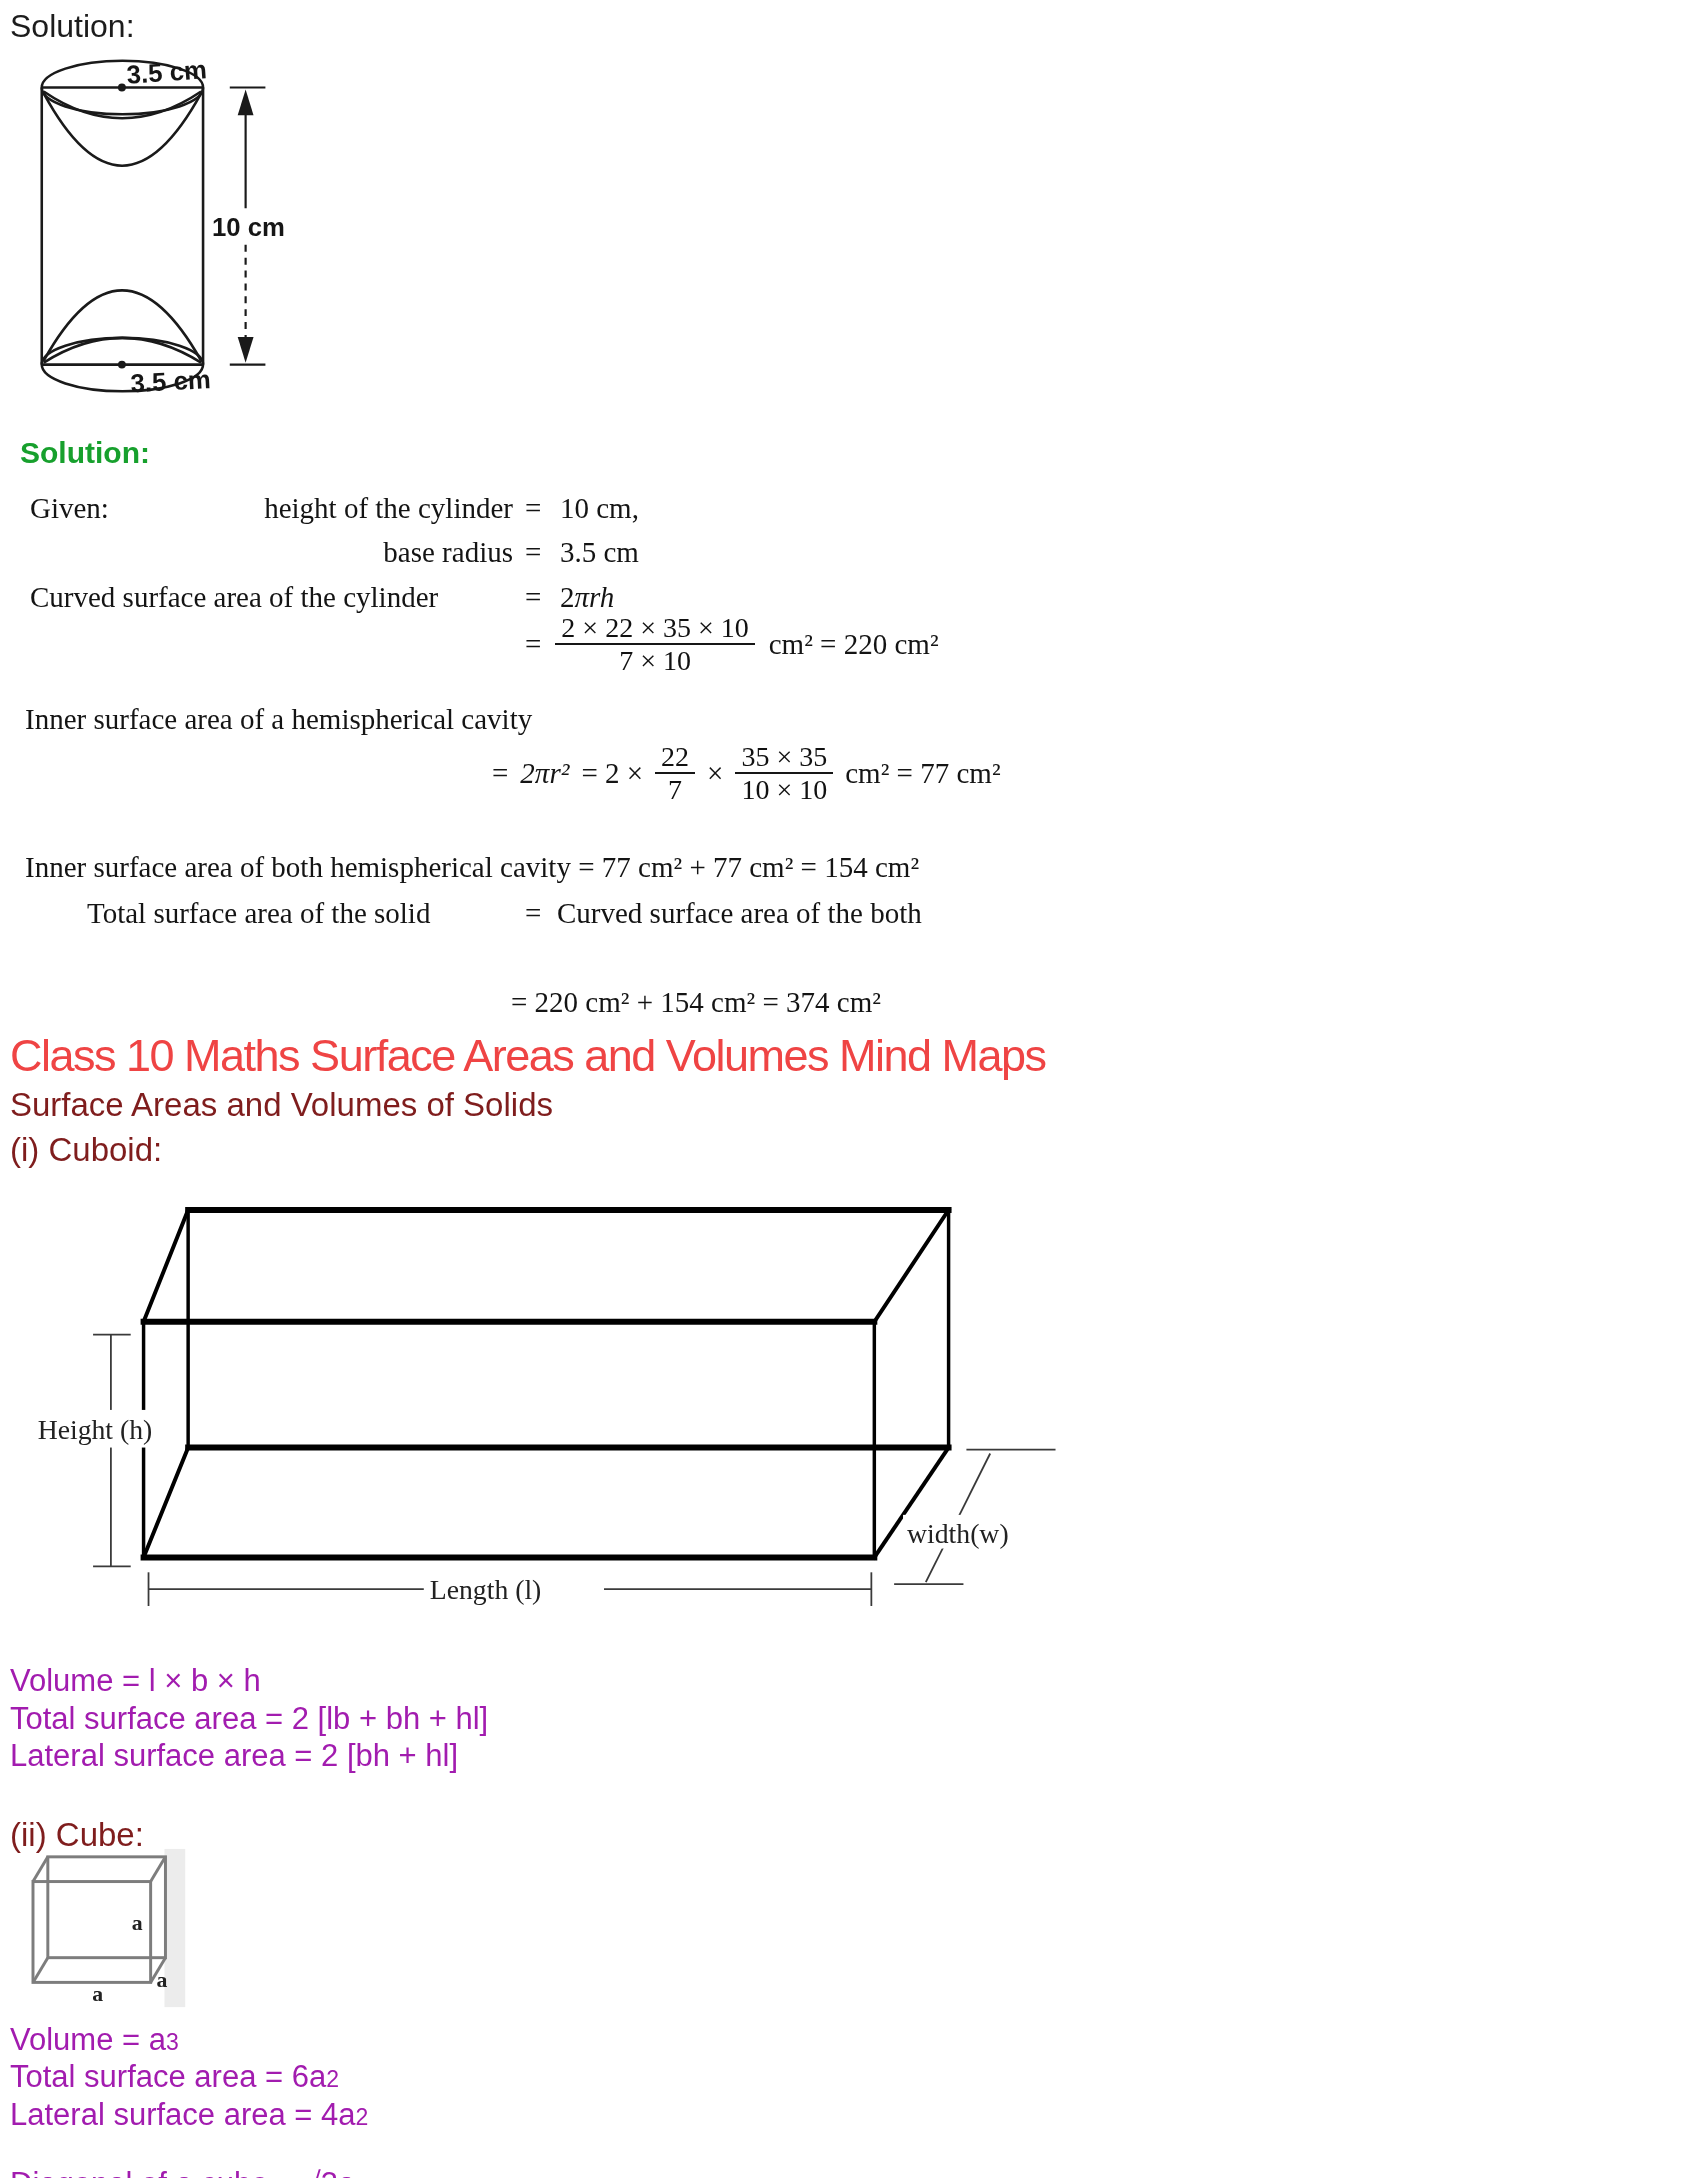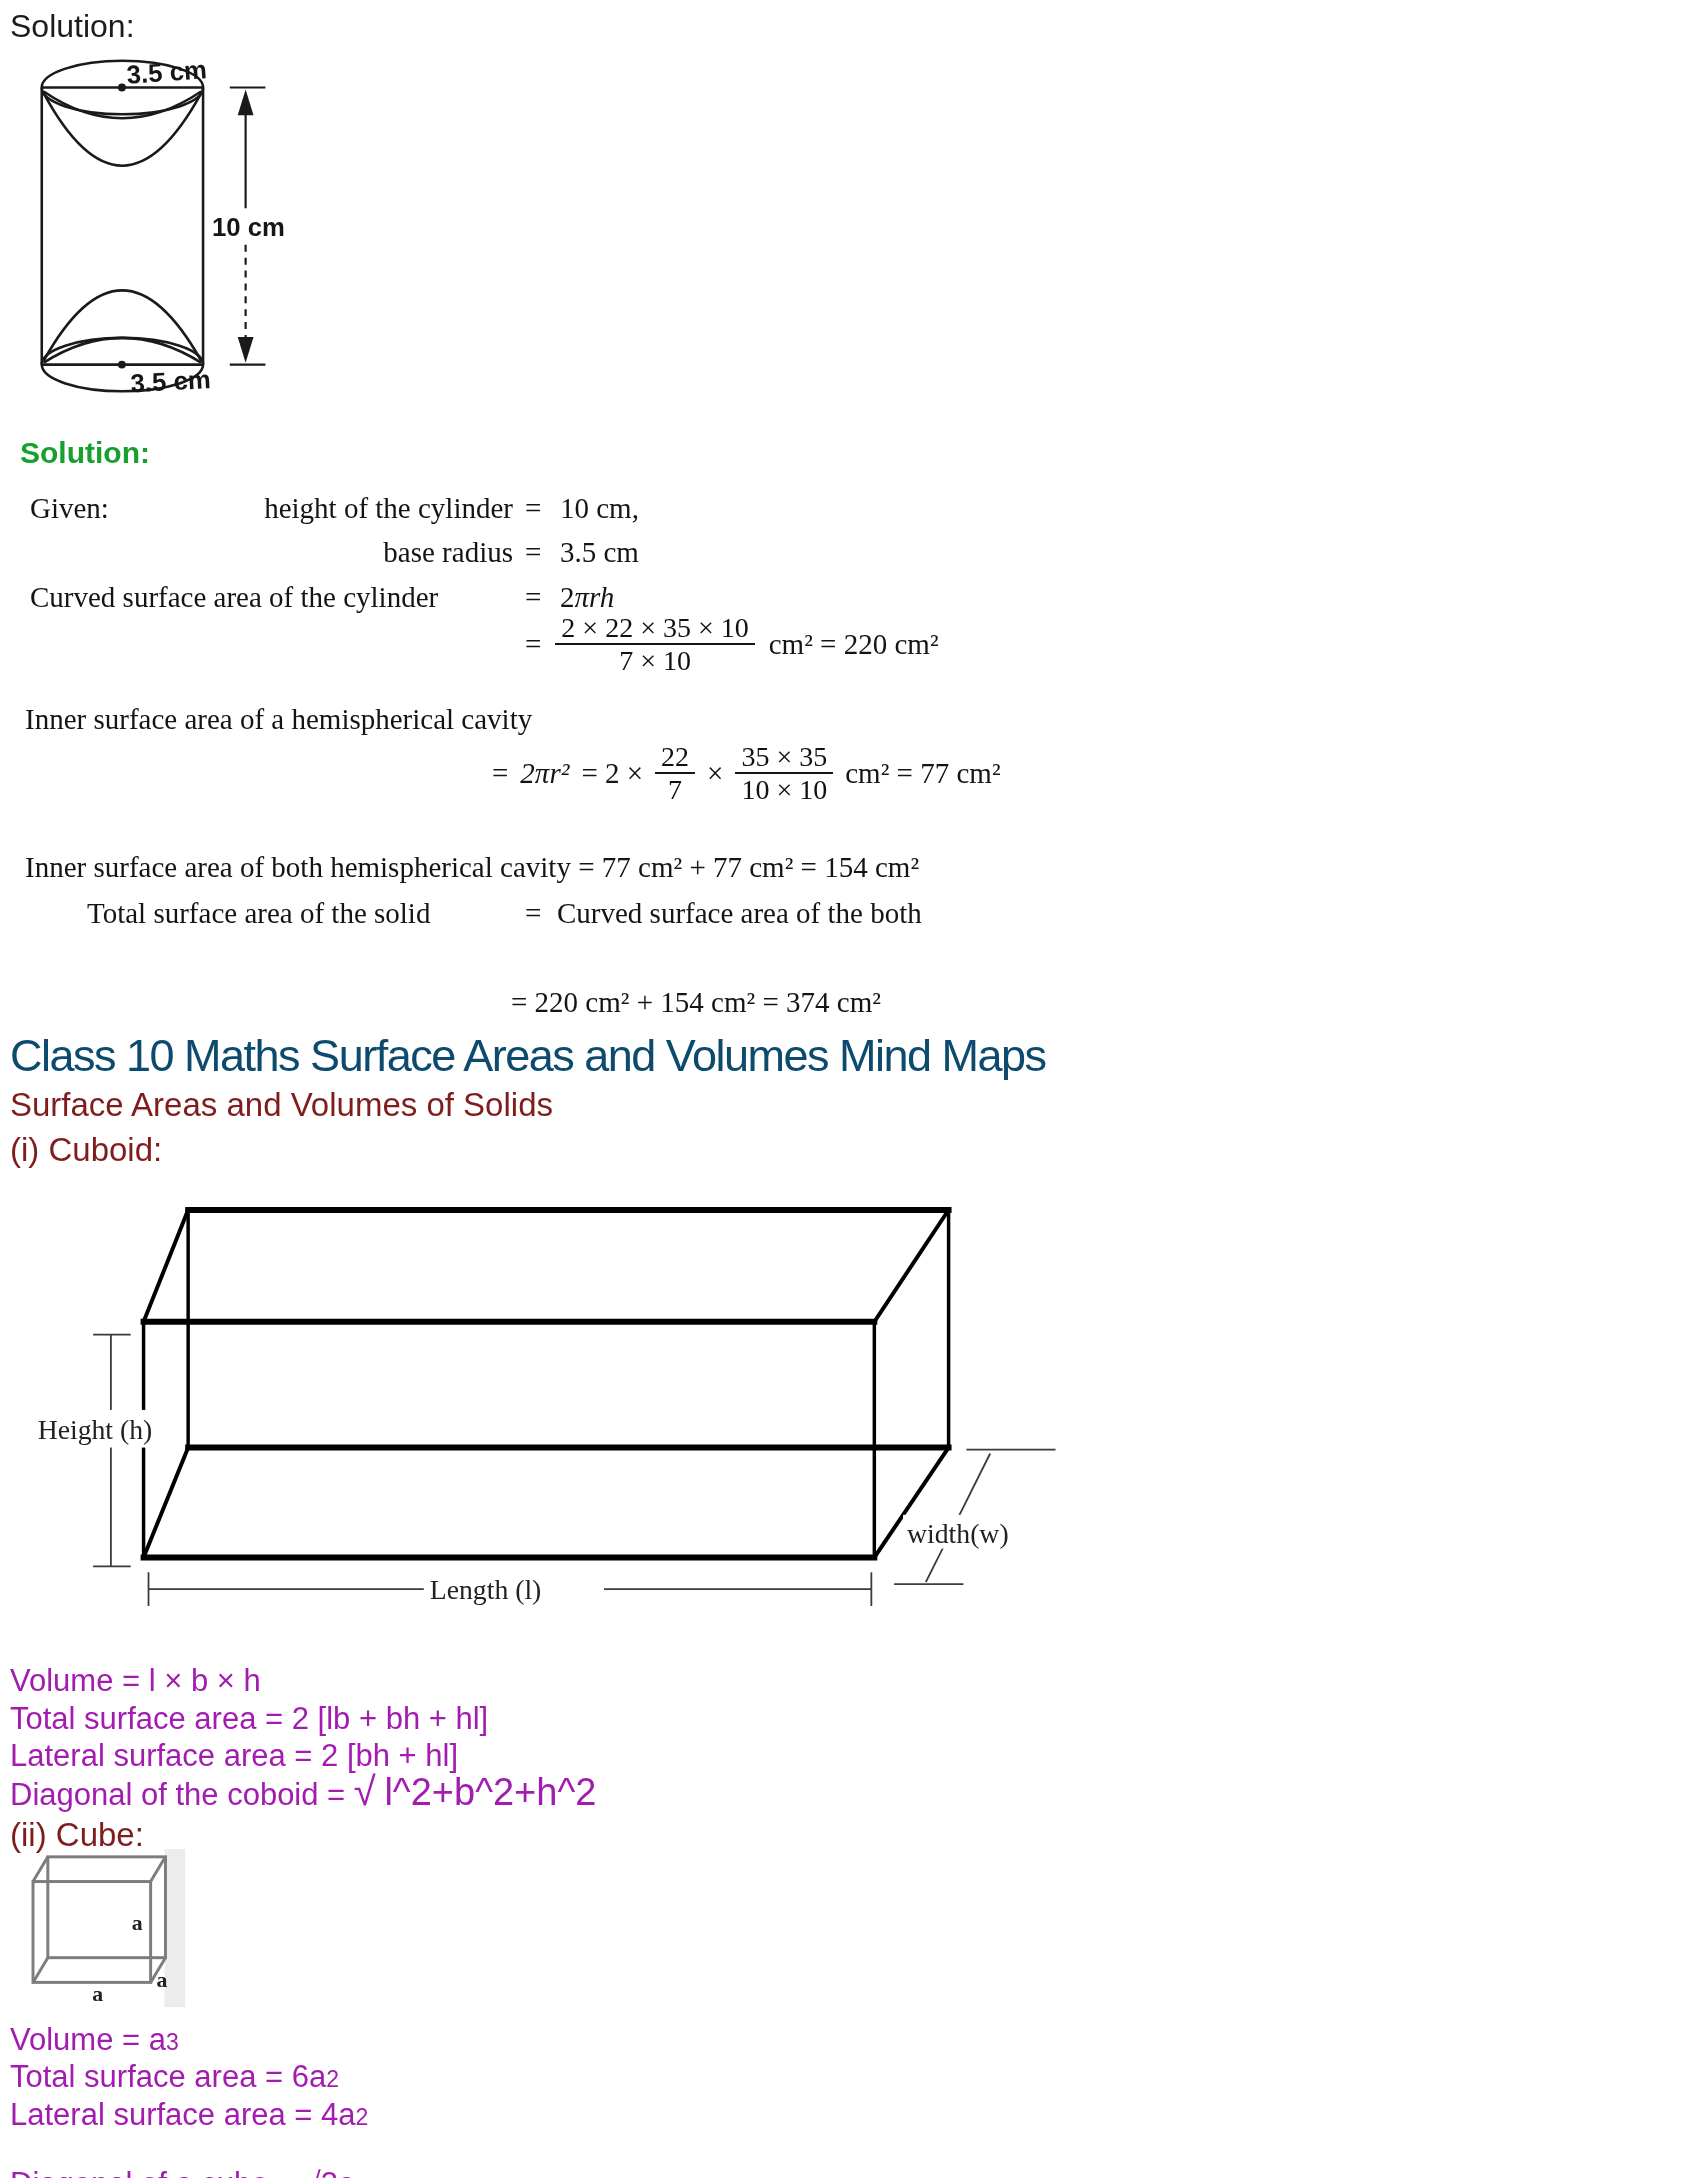--- a/index.html
+++ b/index.html
@@ -14,21 +14,21 @@
   .abs{position:absolute;white-space:nowrap;}
   .sans32{font-size:32px;color:#1c1c1c;}
   .green-head{font-size:30px;font-weight:bold;color:#17a02d;}
   .serif{font-family:"Liberation Serif",serif;font-size:29px;color:#141414;}
   .serif-right{text-align:right;}
   .ital{font-style:italic;}
   .mathrow{display:flex;align-items:center;gap:14px;}
   .frac{display:inline-block;text-align:center;line-height:1.12;font-family:"Liberation Serif",serif;font-size:28px;}
   .frac .num{display:block;padding:0 6px;border-bottom:2px solid #161616;}
   .frac .den{display:block;padding:0 6px;}
-  .h1{font-size:45px;letter-spacing:-1.5px;color:#0c4a6e;}
+  .h1{font-size:45px;letter-spacing:-1.5px;color:#ef4444;}
   .h2{font-size:33px;color:#7f1d1d;}
   .formula{font-size:31px;color:#a21caf;}
   .radical{font-size:40px;line-height:1;}
   .bigexpr{font-size:38px;}
   .smallexp{font-size:23px;}
   svg{position:absolute;overflow:visible;}
   svg text{font-family:"Liberation Serif",serif;fill:#222;}
   .figlabel{font-size:28px;}
   .dimtxt{font-family:"Liberation Sans",sans-serif;font-weight:bold;font-size:26px;fill:#161616;}
 </style>
@@ -168,21 +168,20 @@
       <line x1="1000" y1="268" x2="935" y2="398"></line>
       <line x1="903" y1="400" x2="973" y2="400"></line>
     </g>
     <rect x="912" y="330" width="150" height="34" fill="#ffffff"></rect>
     <text class="figlabel" x="916" y="358">width(w)</text>
   </svg>
 
   <div class="abs formula" style="left:10px;top:1663px;">Volume = l × b × h</div>
   <div class="abs formula" style="left:10px;top:1701px;">Total surface area = 2 [lb + bh + hl]</div>
   <div class="abs formula" style="left:10px;top:1738px;">Lateral surface area = 2 [bh + hl]</div>
-  <div class="abs formula" style="left:10px;top:1771px;"><span>Diagonal of the coboid = </span><span class="radical">√</span> <span class="bigexpr">l^2+b^2+h^2</span></div>
   <div class="abs h2" style="left:10px;top:1816px;">(ii) Cube:</div>
 
   <svg style="left:15px;top:1843px;" width="208" height="173" viewBox="0 0 210 175">
     <rect x="151" y="6" width="21" height="160" fill="#ececec"></rect>
     <g stroke="#7d7d7d" stroke-width="3" fill="none">
       <rect x="18" y="39" width="119" height="102"></rect>
       <rect x="33" y="14" width="119" height="102"></rect>
       <line x1="18" y1="39" x2="33" y2="14"></line>
       <line x1="137" y1="39" x2="152" y2="14"></line>
       <line x1="18" y1="141" x2="33" y2="116"></line>

